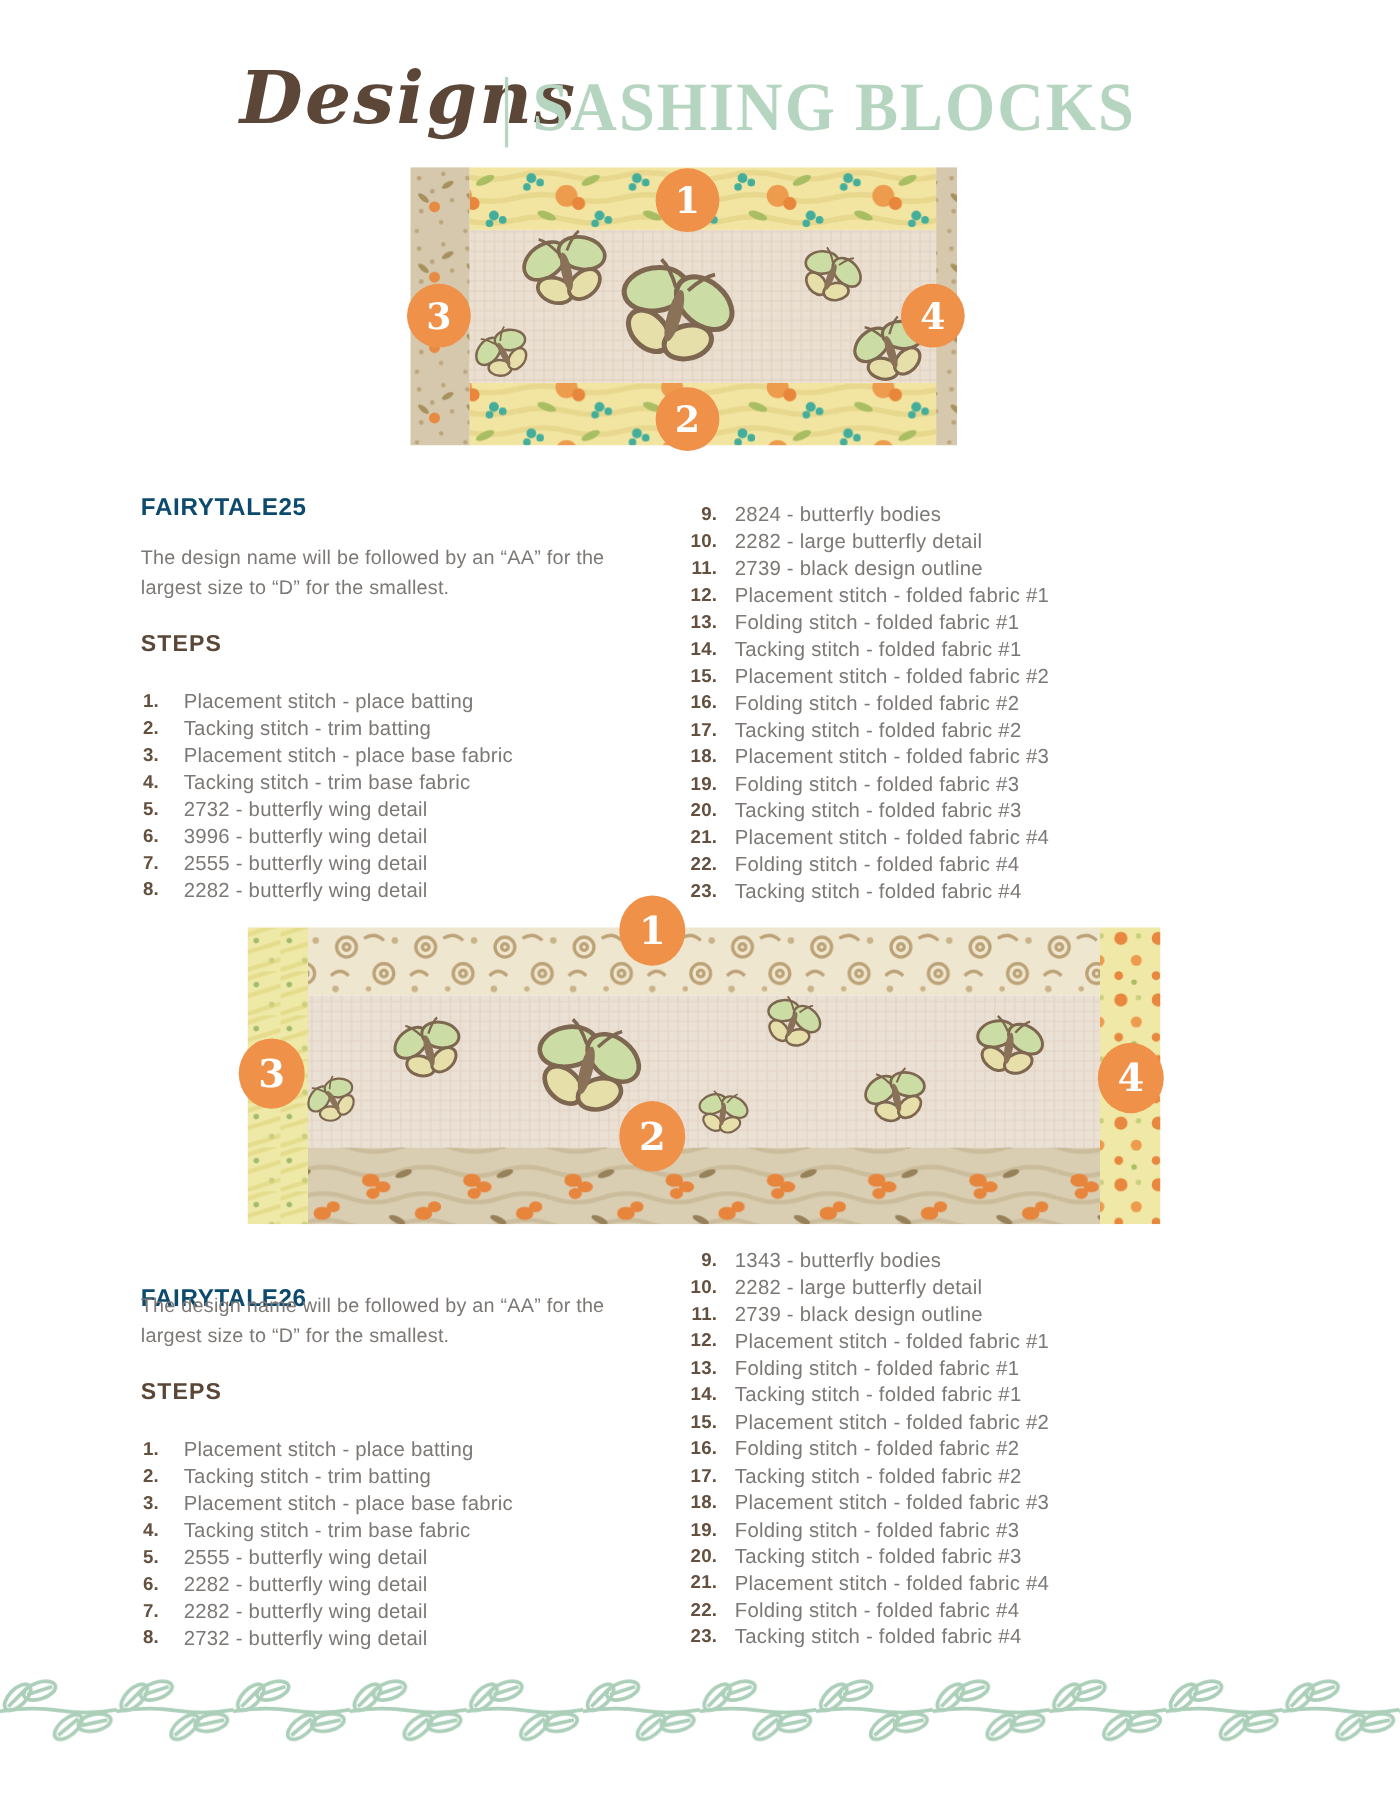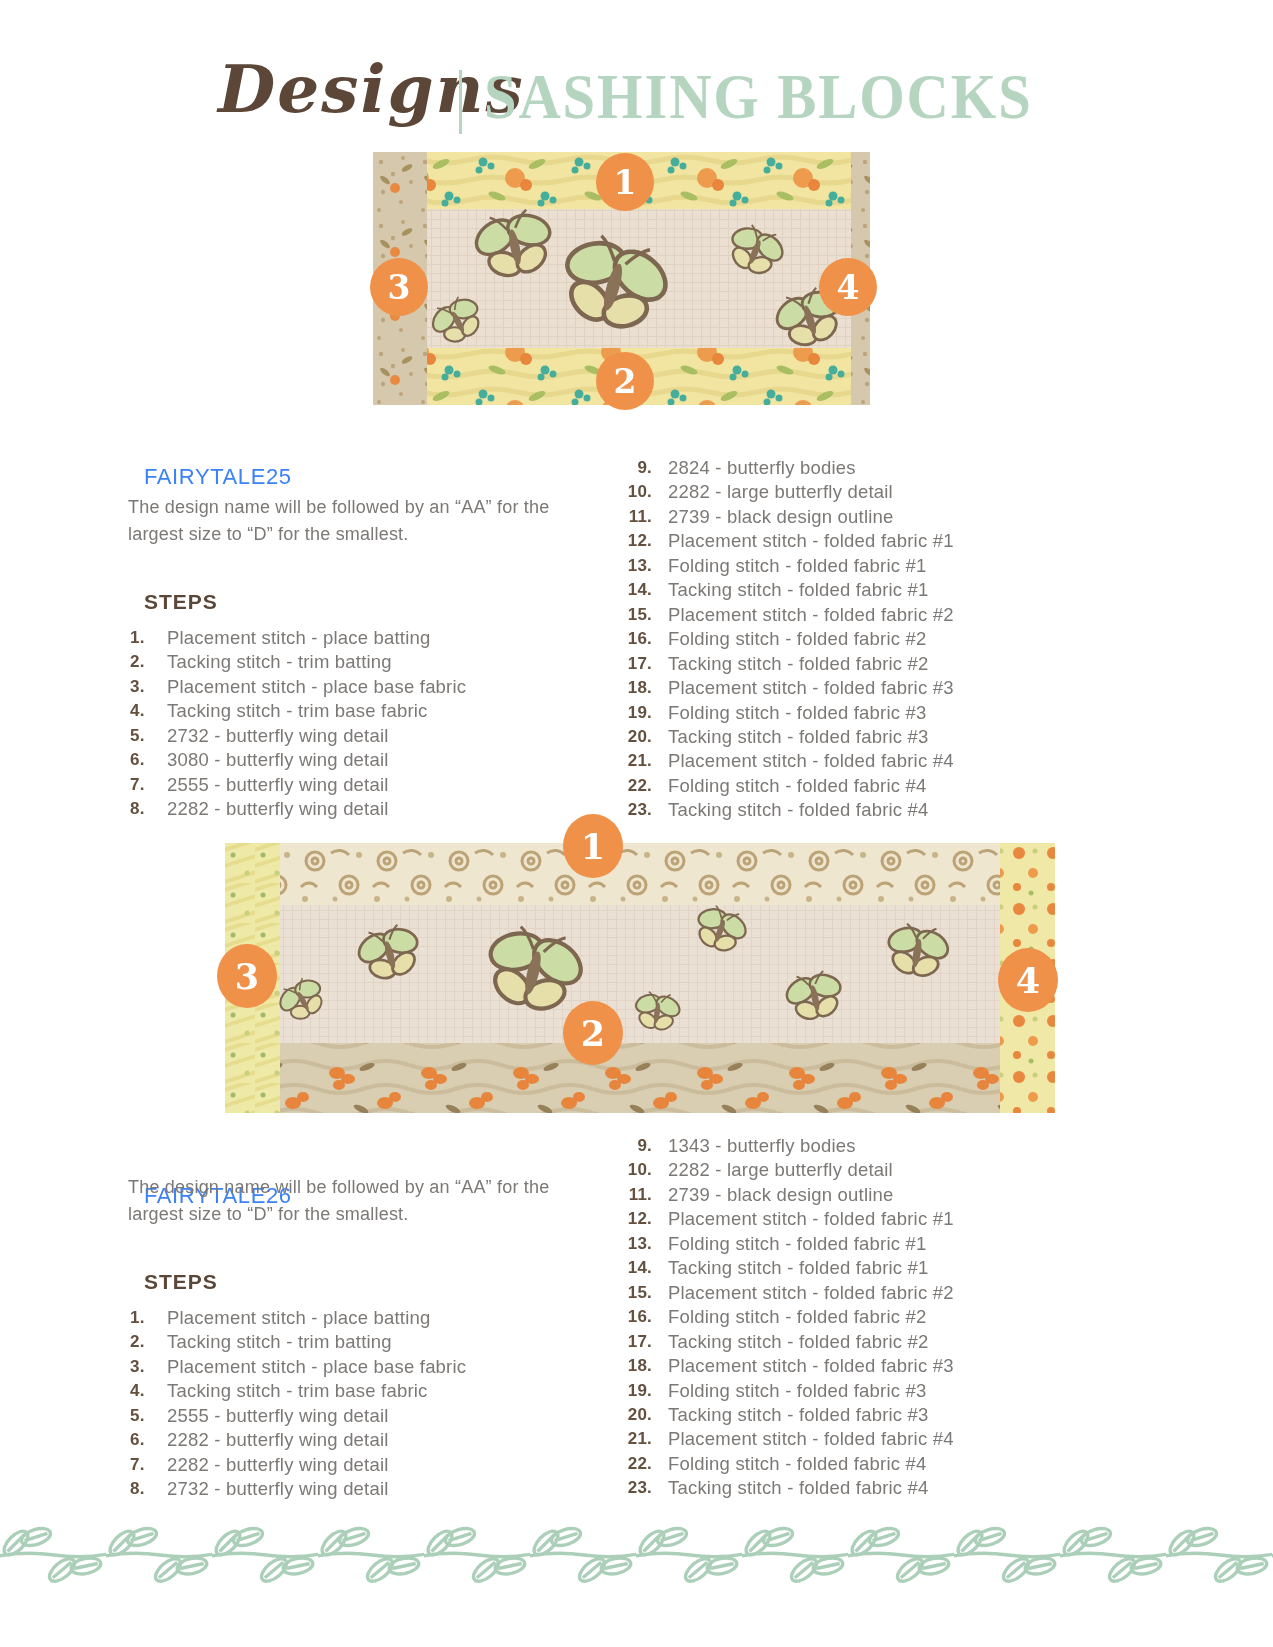--- a/index.html
+++ b/index.html
@@ -19,24 +19,24 @@
   .quilt svg { display:block; }
 
   
   .marker { position:absolute; border-radius:50%; background:#F0914A; color:#fff;
             display:flex; align-items:center; justify-content:center;
             font-family:"DejaVu Serif", serif; font-weight:bold; }
   .mk58 { width:58px; height:58px; font-size:33px; }
   .mk62 { width:60px; height:64px; font-size:35px; border-radius:50%/50%; }
 
   
-  .sec-name { position:absolute; margin:16px; font-size:22px; font-weight:normal; color:#3b82f6; letter-spacing:.6px; }
+  .sec-name { position:absolute; margin:0; font-size:22px; font-weight:bold; color:#0c4a6e; letter-spacing:.6px; }
   .sec-desc { position:absolute; margin:0; width:478px; font-size:18px; line-height:27px;
               color:#7C7875; letter-spacing:.2px; }
-  .steps-label { position:absolute; margin:16px; font-size:21px; font-weight:bold; color:#5A4737; letter-spacing:1px; }
+  .steps-label { position:absolute; margin:0; font-size:21px; font-weight:bold; color:#5A4737; letter-spacing:1px; }
   .steps-list { position:absolute; margin:0; padding:0; list-style:none; }
   .steps-list li { display:flex; line-height:24.45px; font-size:18.5px; color:#7C7875; letter-spacing:.2px; }
   .steps-list .num { font-weight:bold; color:#63503F; font-size:17px; flex:0 0 37px; }
   .col-right .num { flex:0 0 30px; text-align:right; margin-right:16px; }
 
   
   .vine { position:absolute; left:0; top:1522px; width:1273px; height:68px; }
 </style>
 </head>
 <body>
@@ -144,21 +144,21 @@
     <li>
         <span class="num">4.</span>
         <span class="txt">Tacking stitch - trim base fabric</span>
       </li>
     <li>
         <span class="num">5.</span>
         <span class="txt">2732 - butterfly wing detail</span>
       </li>
     <li>
         <span class="num">6.</span>
-        <span class="txt">3080 - butterfly wing detail</span>
+        <span class="txt">3996 - butterfly wing detail</span>
       </li>
     <li>
         <span class="num">7.</span>
         <span class="txt">2555 - butterfly wing detail</span>
       </li>
     <li>
         <span class="num">8.</span>
         <span class="txt">2282 - butterfly wing detail</span>
       </li>
   </ol>

